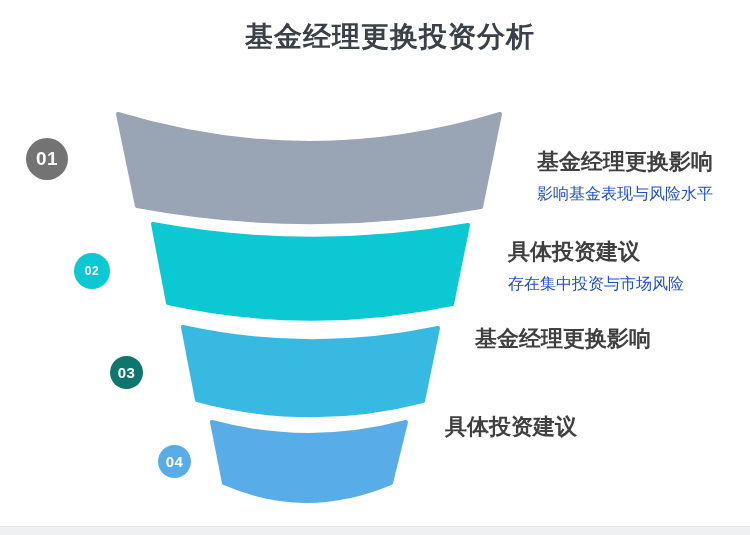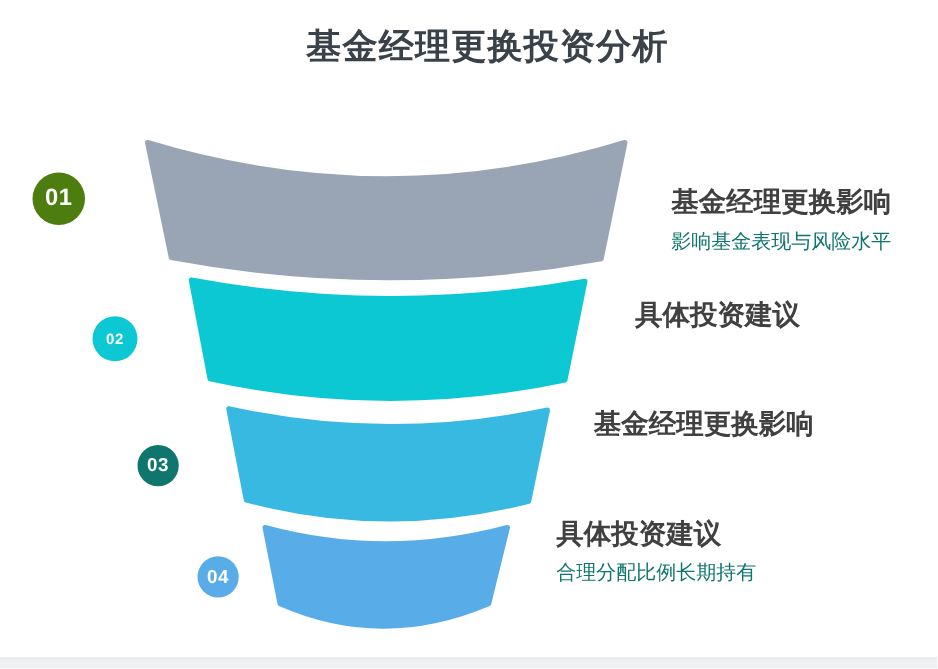--- a/index.html
+++ b/index.html
@@ -53,21 +53,21 @@
   .stage-label .label-title {
     font-size: 22px;
     font-weight: 700;
     color: #404040;
     line-height: 1.2;
   }
   .stage-label .label-desc {
     margin-top: 9px;
     font-size: 16px;
     font-weight: 400;
-    color: #0f766e;
+    color: #1d4ed8;
     line-height: 1.3;
   }
   .label1 { left: 537px; top: 149px; }
   .label2 { left: 508px; top: 239px; }
   .label3 { left: 475px; top: 326px; }
   .label4 { left: 445px; top: 414px; }
   .footer-strip {
     position: absolute;
     left: 0;
     bottom: 0;
@@ -84,38 +84,38 @@
 
   <h1 class="page-title">基金经理更换投资分析</h1>
 
   <svg class="funnel-svg" width="750" height="535" viewBox="0 0 750 535" aria-hidden="true">
     <path d="M 118 114 Q 310 172 500 114 L 481 207 Q 309 238 137 206 Z" stroke-width="4" stroke-linejoin="round" fill="#99a4b4" stroke="#99a4b4"></path>
     <path d="M 153 224 Q 310 253 468 225 L 452 304 Q 310 334 168 303 Z" stroke-width="4" stroke-linejoin="round" fill="#0cc8d2" stroke="#0cc8d2"></path>
     <path d="M 183 327 Q 310 355 438 328 L 423 401 Q 310 430 197 400 Z" stroke-width="4" stroke-linejoin="round" fill="#38b9e2" stroke="#38b9e2"></path>
     <path d="M 212 422 Q 308 448 406 422 L 391 483 Q 306 519 224 483 Z" stroke-width="4" stroke-linejoin="round" fill="#58ade9" stroke="#58ade9"></path>
   </svg>
 
-  <div class="badge badge1" style="background: #4d7c0f;">01</div>
+  <div class="badge badge1" style="background: #737373;">01</div>
   <div class="badge badge2" style="background: rgb(12, 200, 210);">02</div>
   <div class="badge badge3" style="background: #0f766e;">03</div>
   <div class="badge badge4" style="background: rgb(88, 173, 233);">04</div>
 
   <div class="stage-label label1">
     <div class="label-title">基金经理更换影响</div>
     <div class="label-desc">影响基金表现与风险水平</div>
   </div>
 
   <div class="stage-label label2">
     <div class="label-title">具体投资建议</div>
+    <div class="label-desc">存在集中投资与市场风险</div>
   </div>
 
   <div class="stage-label label3">
     <div class="label-title">基金经理更换影响</div>
   </div>
 
   <div class="stage-label label4">
     <div class="label-title">具体投资建议</div>
-    <div class="label-desc">合理分配比例长期持有</div>
   </div>
 
   <div class="footer-strip"></div>
 
 </div>
 
 </body></html>

